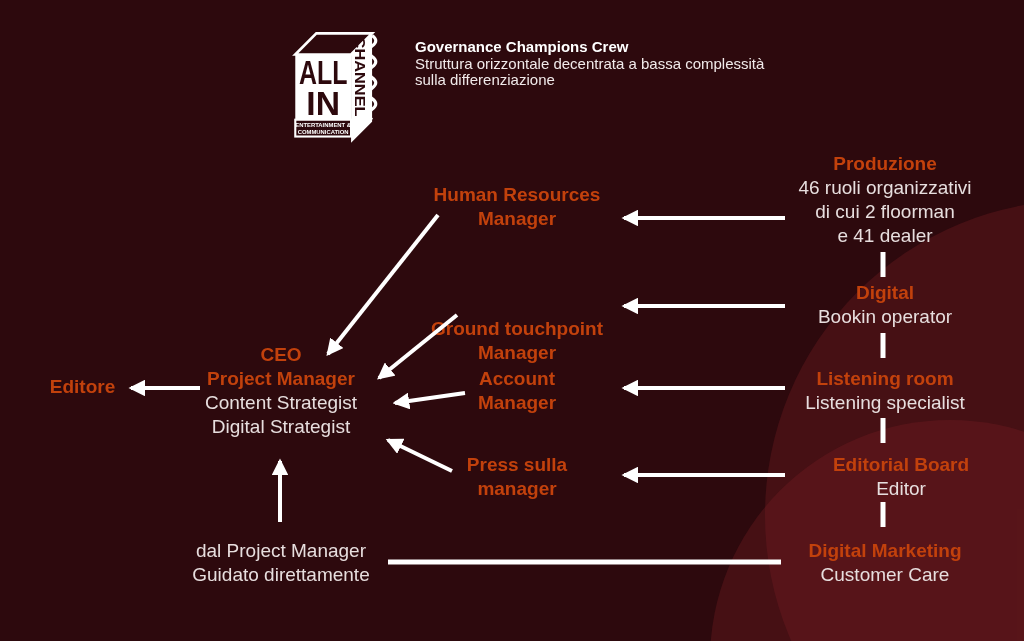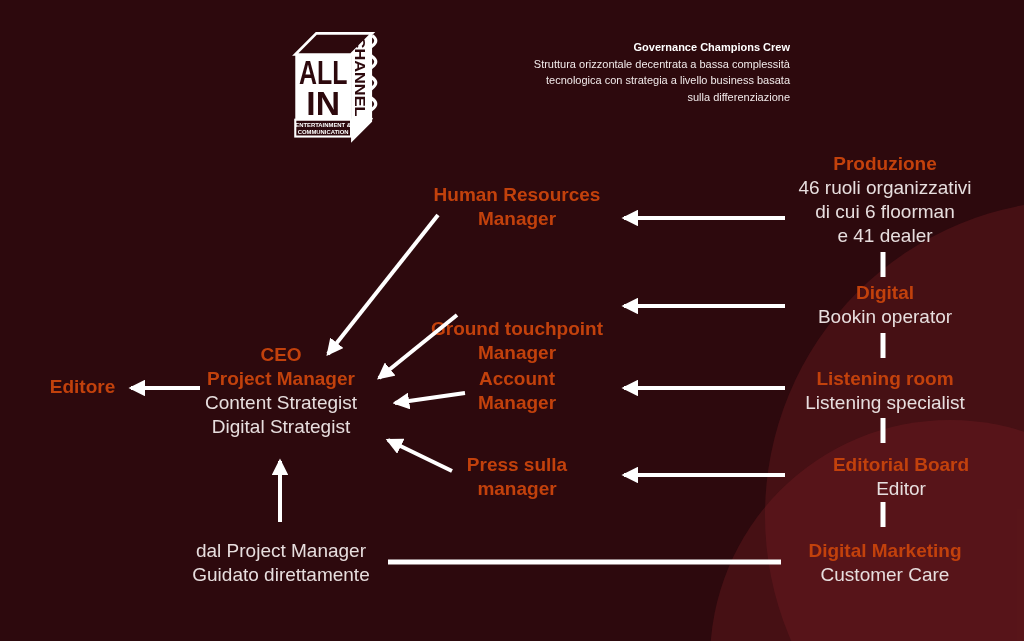--- a/index.html
+++ b/index.html
@@ -5,22 +5,22 @@
   html,body{margin:0;padding:0;background:#1d0507;}
   .canvas{
     position:relative;width:1024px;height:641px;overflow:hidden;
     background:#2d090d;
     font-family:"Liberation Sans", sans-serif;
   }
   .bg-circle{position:absolute;border-radius:50%;background:rgba(125,32,36,0.32);}
   .node{position:absolute;text-align:center;color:#ffffff;font-size:19px;line-height:24px;white-space:nowrap;}
   .b{font-weight:bold;color:#c2410c;}
   .dim{font-weight:normal;color:#e7dede;}
-  .header{position:absolute;left:415px;top:39px;width:375px;text-align:right;
-          font-size:11px;line-height:16.5px;color:#f1eaea;}
+  .header{position:absolute;left:415px;top:39px;width:375px;text-align:left;
+          font-size:15px;line-height:16.5px;color:#f1eaea;}
   .header .title{font-weight:bold;color:#ffffff;}
   svg.overlay{position:absolute;left:0;top:0;pointer-events:none;}
   .logo{position:absolute;left:290px;top:25px;}
 </style>
 </head>
 <body>
 
 <div class="canvas">
 
   <div class="bg-circle" style="left:765px;top:200px;width:630px;height:630px;"></div>
@@ -39,21 +39,20 @@
     <text x="31.5" y="86" text-anchor="middle" font-size="31" font-weight="bold" fill="#2d090d" textLength="32" lengthAdjust="spacingAndGlyphs">IN</text>
 
     <rect x="5" y="90" width="53" height="16" fill="#2d090d" stroke="#ffffff" stroke-width="2"></rect>
     <text x="31.5" y="97" text-anchor="middle" font-size="5.6" font-weight="bold" fill="#ffffff">ENTERTAINMENT &amp;</text>
     <text x="31.5" y="103.5" text-anchor="middle" font-size="5.6" font-weight="bold" fill="#ffffff">COMMUNICATION</text>
   </svg>
 
   <div class="header">
     <div class="title">Governance Champions Crew</div>
     <div>Struttura orizzontale decentrata a bassa complessità</div>
-    <div>tecnologica con strategia a livello business basata</div>
     <div>sulla differenziazione</div>
   </div>
 
   <div class="node b" style="left:10px;top:375px;width:145px;">
     <div>Editore</div>
   </div>
 
   <div class="node" style="left:151px;top:343px;width:260px;">
     <div class="b">CEO</div>
     <div class="b">Project Manager</div>
@@ -74,21 +73,21 @@
     <div>Manager</div>
   </div>
   <div class="node b" style="left:387px;top:453px;width:260px;">
     <div>Press sulla</div>
     <div>manager</div>
   </div>
 
   <div class="node" style="left:755px;top:152px;width:260px;">
     <div class="b">Produzione</div>
     <div class="dim">46 ruoli organizzativi</div>
-    <div class="dim">di cui 6 floorman</div>
+    <div class="dim">di cui 2 floorman</div>
     <div class="dim">e 41 dealer</div>
   </div>
   <div class="node" style="left:755px;top:281px;width:260px;">
     <div class="b">Digital</div>
     <div class="dim">Bookin operator</div>
   </div>
   <div class="node" style="left:755px;top:367px;width:260px;">
     <div class="b">Listening room</div>
     <div class="dim">Listening specialist</div>
   </div>

